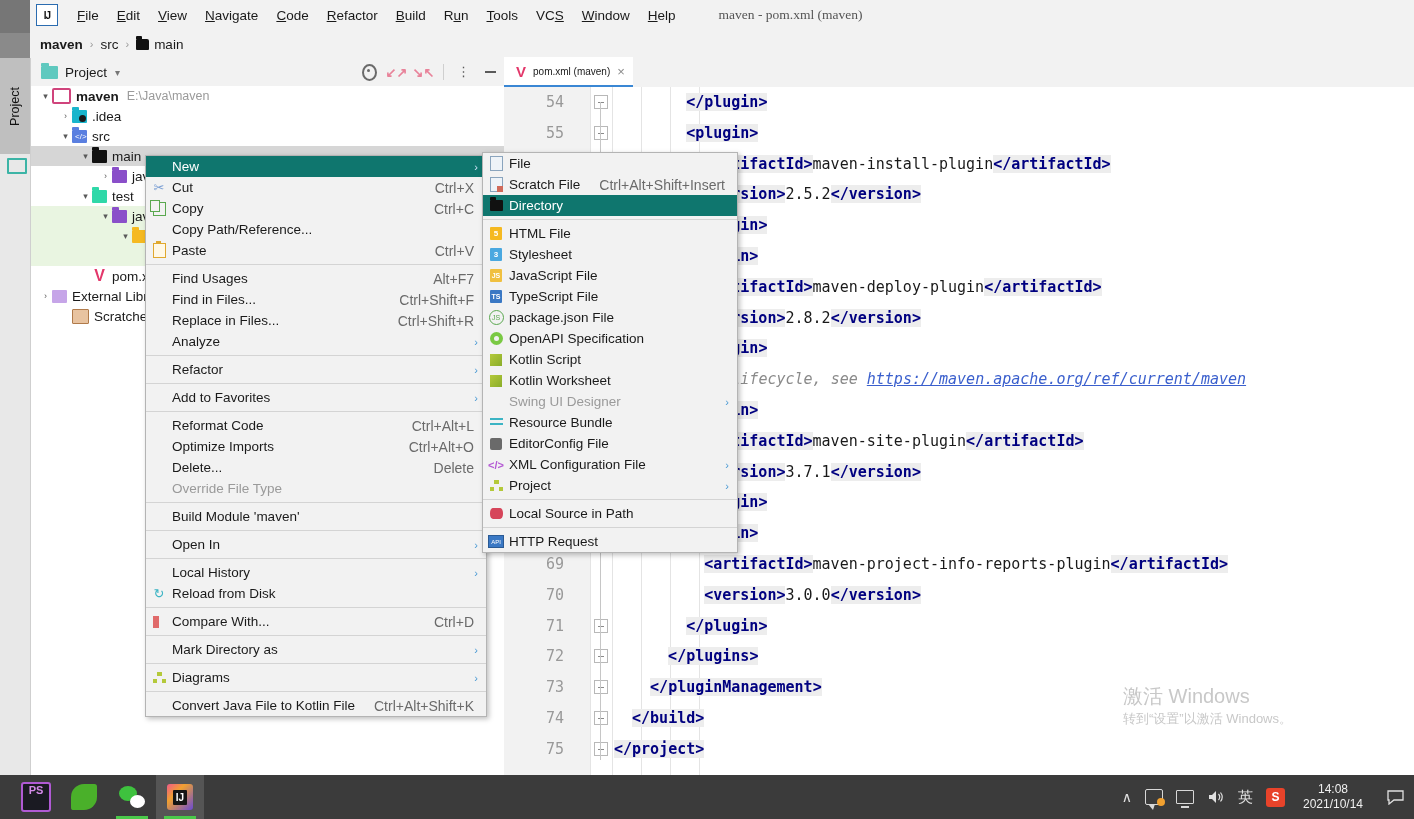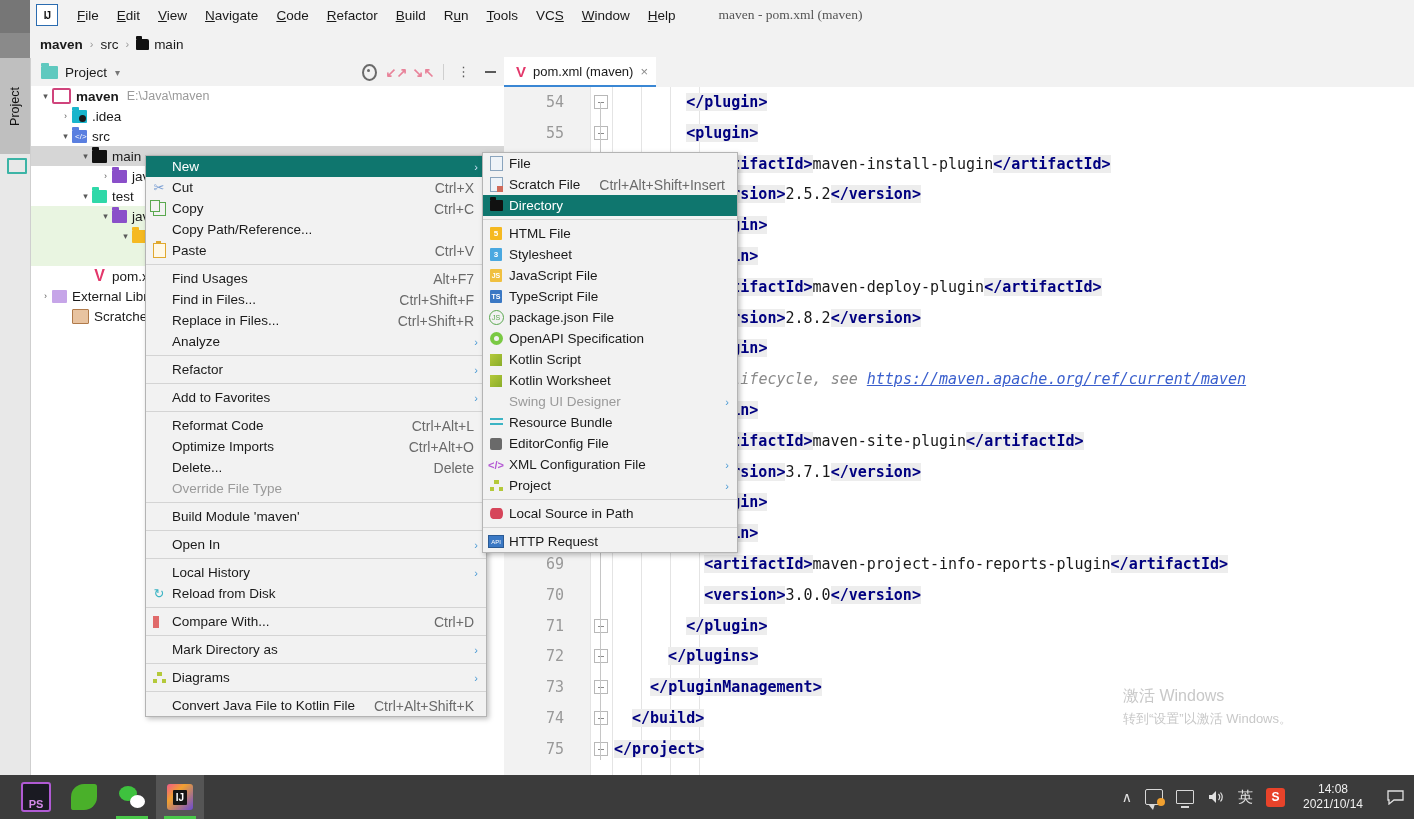--- a/index.html
+++ b/index.html
@@ -94,21 +94,21 @@
   .tlabel{color:#1a1a1a;}
   .tlabel.bold{font-weight:bold;}
   .tpath{color:#9a9a9a;margin-left:8px;font-size:12.5px;}
 
   
   .editor{position:absolute;left:504px;top:58px;right:0;height:717px;background:#ffffff;}
   .tabbar{height:29px;background:#f2f2f2;display:flex;align-items:flex-end;border-bottom:1px solid #d7d7d7;}
   .etab{height:28px;display:flex;align-items:center;padding:0 8px 0 12px;background:#ffffff;
     border-bottom:2px solid #3a87d4;gap:7px;}
   .etab .v{color:#e3376a;font-weight:bold;font-size:15px;}
-  .etab .lbl{font-size:13px;color:#1a1a1a;}
+  .etab .lbl{font-size:10px;color:#1a1a1a;}
   .etab .x{color:#8a8a8a;font-size:13px;}
 
   .codewrap{position:absolute;left:0;top:29px;right:0;bottom:0;overflow:hidden;background:#fff;}
   .gutter{position:absolute;left:0;top:0;width:86px;bottom:0;background:#f2f2f2;}
   .codelines{position:absolute;left:0;top:0;right:0;bottom:0;
     font-family:"DejaVu Sans Mono","Liberation Mono",monospace;font-size:15px;}
   .cline{height:30.8px;position:relative;}
   .lnum{position:absolute;left:0;width:60px;text-align:right;color:#999;font-size:15px;
     font-family:"DejaVu Sans Mono","Liberation Mono",monospace;line-height:30.8px;}
   .ctext{position:absolute;left:110px;line-height:30.8px;white-space:pre;}
@@ -120,21 +120,21 @@
   .vguide{position:absolute;width:1px;background:#e4e4e4;top:0;bottom:0;}
 
   
   .foldm{position:absolute;left:90px;width:14px;height:14px;box-sizing:border-box;
     border:1px solid #b8b8b8;background:#fff;}
   .foldm:after{content:"";position:absolute;left:3px;top:6px;width:6px;height:1px;background:#8a8a8a;}
   .foldline{position:absolute;left:96px;width:1px;background:#c6c6c6;}
 
   
   .winact{position:absolute;left:1123px;top:683px;color:#c8c8c8;pointer-events:none;}
-  .winact .l1{font-size:16px;line-height:26px;}
+  .winact .l1{font-size:20px;line-height:26px;}
   .winact .l2{font-size:13px;line-height:20px;}
 
   
   .ctxmenu{position:absolute;left:145px;top:155px;width:340px;background:#f2f2f2;
     border:1px solid #b4b4b4;box-shadow:2px 2px 5px rgba(0,0,0,.25);z-index:60;padding:0;}
   .mrow{height:21px;display:flex;align-items:center;position:relative;font-size:13.5px;color:#1a1a1a;}
   .mrow.hi{background:#0f766e;color:#fff;}
   .mrow.dis{color:#9a9a9a;}
   .mico{width:26px;flex:0 0 26px;display:flex;align-items:center;justify-content:center;}
   .mlabel{flex:1;white-space:nowrap;}
@@ -186,21 +186,21 @@
   .i-ds{width:13px;height:11px;background:#d6455a;border-radius:3px/5px;}
   .i-http{width:14px;height:11px;background:#3a78c4;color:#fff;font-size:6px;
     display:flex;align-items:center;justify-content:center;border:1px solid #2a5a94;}
 
   
   .taskbar{position:absolute;left:0;bottom:0;width:1414px;height:44px;background:#3b3b3b;display:flex;align-items:center;}
   .tb-item{width:48px;height:44px;display:flex;align-items:center;justify-content:center;position:relative;}
   .tb-item.active{background:#555555;}
   .tb-under{position:absolute;bottom:0;left:8px;width:32px;height:3px;background:#4ac94a;}
   .tb-ps{width:26px;height:26px;background:#1a1a22;border:2px solid #b05ad4;border-radius:3px;
-    color:#d48ae8;font-size:11px;font-weight:bold;display:flex;align-items:flex-end;justify-content:center;}
+    color:#d48ae8;font-size:11px;font-weight:bold;display:flex;align-items:flex-start;justify-content:center;}
   .tb-leaf{width:26px;height:26px;background:#4ab02a;border-radius:50% 10% 50% 10%;}
   .tb-wechat{width:26px;height:22px;position:relative;}
   .tb-wechat .b1{position:absolute;left:0;top:0;width:18px;height:15px;background:#3ec23e;border-radius:50%;}
   .tb-wechat .b2{position:absolute;right:0;bottom:0;width:15px;height:13px;background:#fff;border-radius:50%;}
   .tb-ij{width:26px;height:26px;background:linear-gradient(135deg,#f05a8a 0%,#f0a030 35%,#6a4ad4 100%);
     border-radius:3px;display:flex;align-items:center;justify-content:center;}
   .tb-ij span{background:#151515;color:#fff;font-size:10px;font-weight:bold;padding:2px 3px;border-radius:1px;}
   .tray{position:absolute;right:0;bottom:0;height:44px;display:flex;align-items:center;gap:13px;padding-right:10px;color:#e8e8e8;}
   .tray-ico{font-size:14px;color:#e0e0e0;display:flex;align-items:center;justify-content:center;}
   .tray-clock{text-align:center;line-height:15px;font-size:12px;color:#f0f0f0;min-width:70px;}

